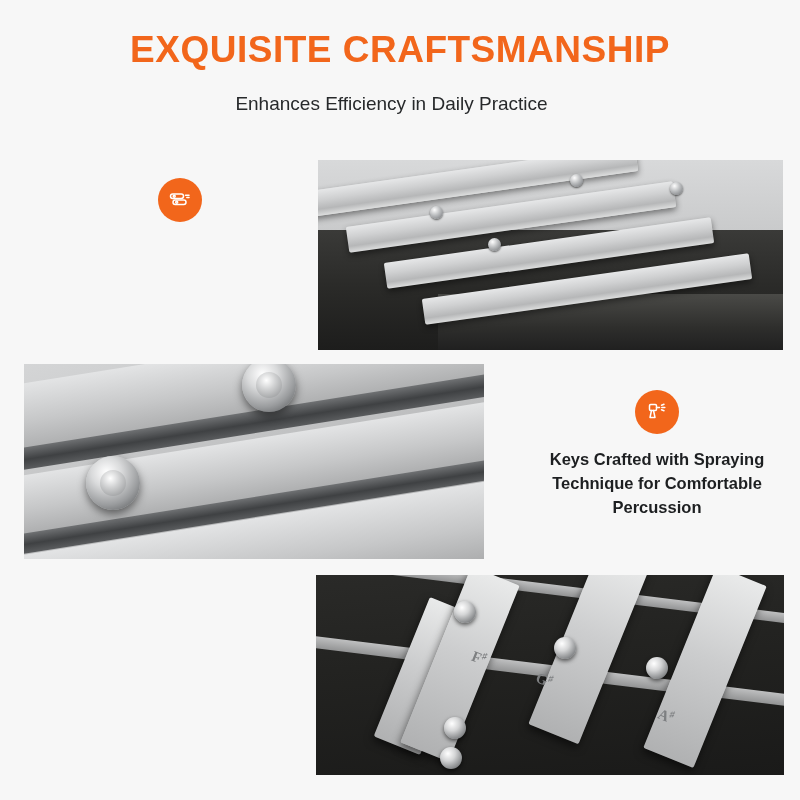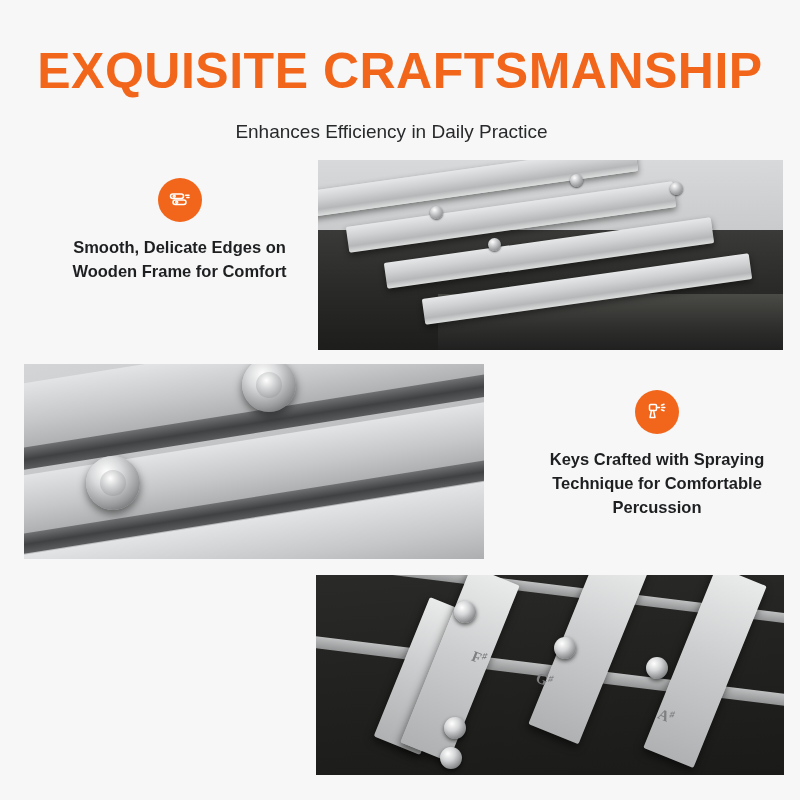--- a/index.html
+++ b/index.html
@@ -24,25 +24,25 @@
 
   
   .header {
     position: absolute;
     top: 30px;
     left: 0;
     width: 800px;
     text-align: center;
   }
   .title {
-    font-size: 50px;
+    font-size: 37px;
     font-weight: bold;
     color: #f2661b;
     letter-spacing: 0.5px;
-    margin: 14px;
+    margin: 0;
     line-height: 1.1;
   }
   .subtitle {
     font-size: 19px;
     color: #27292b;
     margin: 22px 17px 0 0;
     font-weight: normal;
   }
 
   
@@ -264,21 +264,20 @@
     <div class="icon-badge">
       <svg width="24" height="24" viewBox="0 0 24 24" fill="none" stroke="#ffffff" stroke-width="1.5" stroke-linecap="round">
         <rect x="2.5" y="6" width="13" height="4.5" rx="2.2"></rect>
         <rect x="5" y="12" width="13" height="4.5" rx="2.2"></rect>
         <circle cx="6.2" cy="8.2" r="1"></circle>
         <circle cx="8.7" cy="14.2" r="1"></circle>
         <path d="M17.5 7.2h3.5"></path>
         <path d="M18.8 9.4h2.2"></path>
       </svg>
     </div>
-    <div class="feature-text">Smooth, Delicate Edges on Wooden Frame for Comfort</div>
   </div>
 
   <div class="feature" id="feature-keys">
     <div class="icon-badge">
       <svg width="24" height="24" viewBox="0 0 24 24" fill="none" stroke="#ffffff" stroke-width="1.5" stroke-linecap="round" stroke-linejoin="round">
         <rect x="4.5" y="4.5" width="7" height="6" rx="1.2"></rect>
         <path d="M11.5 7.5h3"></path>
         <path d="M6.5 10.5l-1.5 7h5l-1.5-7"></path>
         <path d="M16.5 5.2l2.5-1"></path>
         <path d="M16.8 7.5h3"></path>

